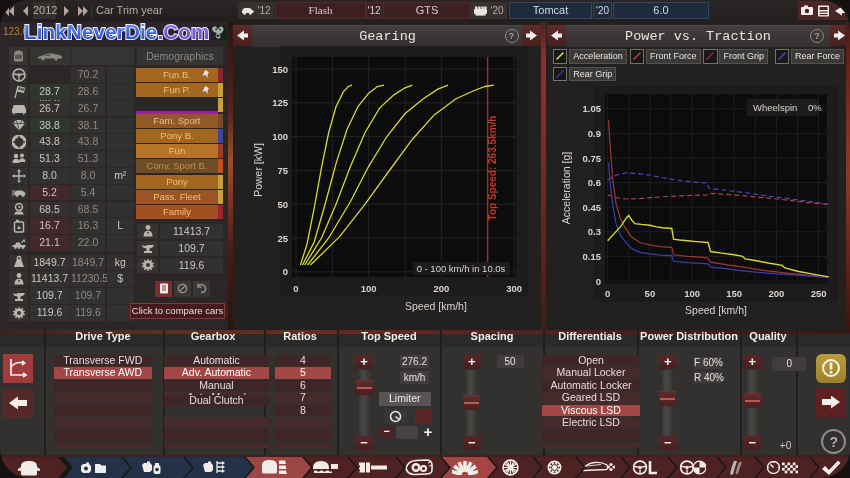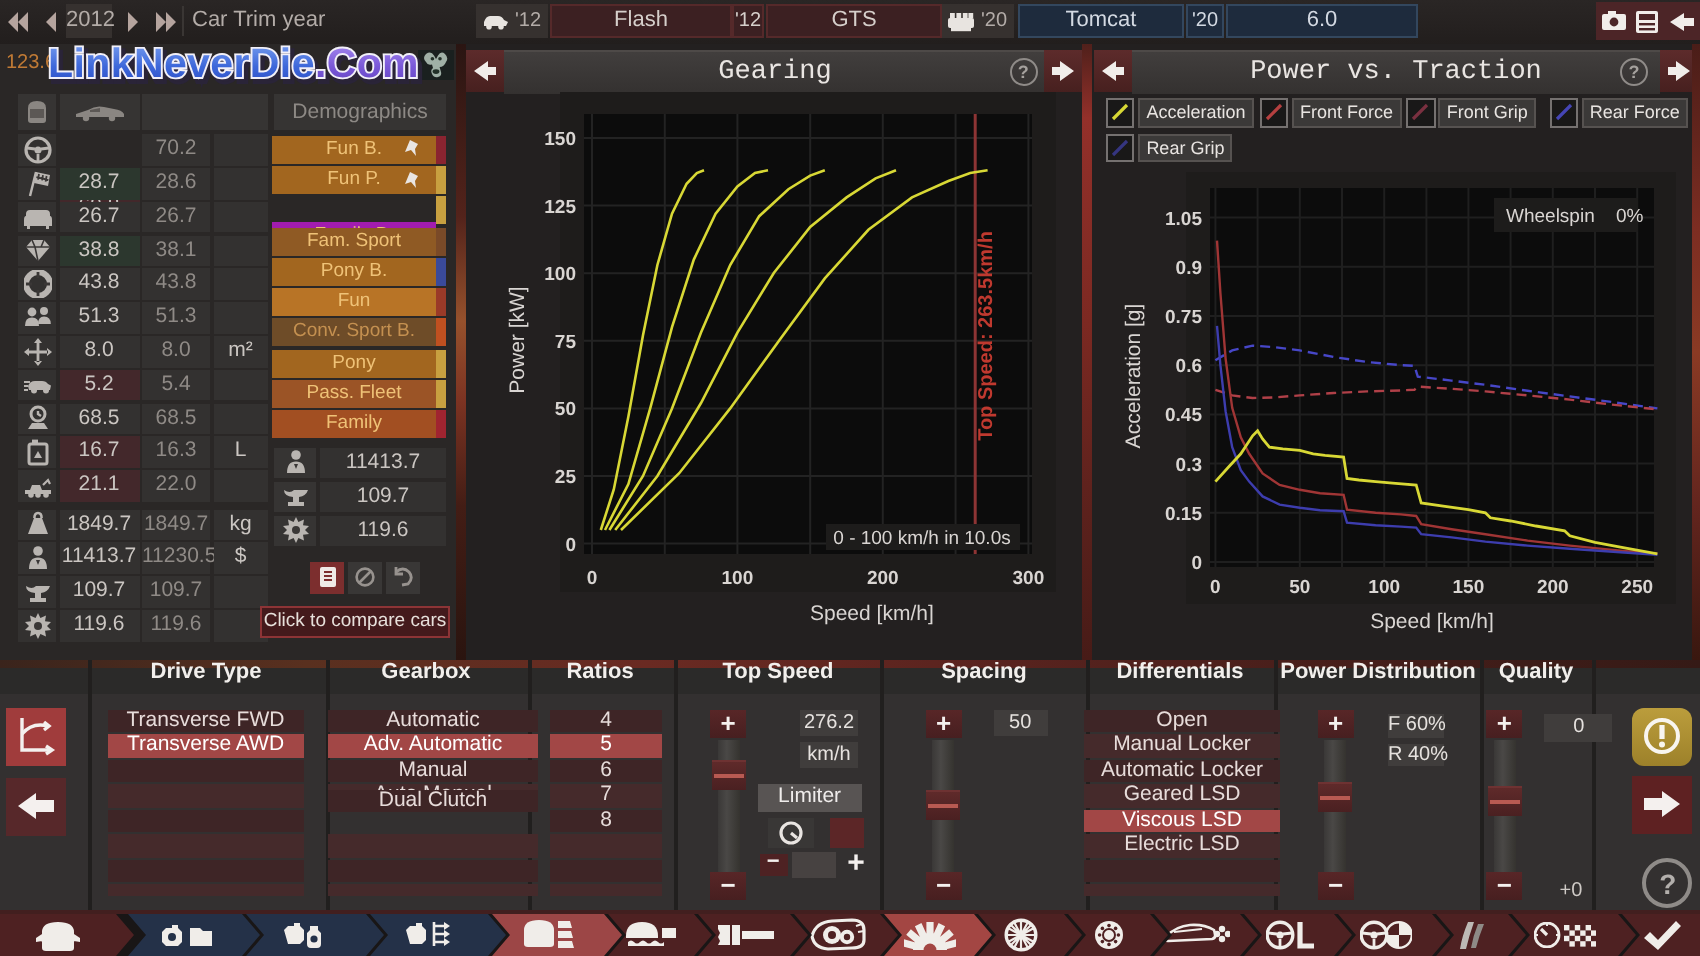--- a/index.html
+++ b/index.html
@@ -1,15 +1,15 @@
 <!DOCTYPE html>
 <html><head><meta charset="utf-8">
 <style>
 html,body{margin:0;padding:0;background:#141110;}
-#stage{position:relative;width:850px;height:478px;overflow:hidden;background:#171413;font-family:"Liberation Sans",sans-serif;}
+#stage{position:relative;width:850px;height:478px;overflow:hidden;background:#171413;font-family:"Liberation Sans",sans-serif;border-radius:29px;}
 .abs{position:absolute;}
 .cen{display:flex;align-items:center;justify-content:center;}
 
 #topbar{left:0;top:0;width:850px;height:22px;background:linear-gradient(#2a2625,#221e1d);border-bottom:1px solid #0e0c0b;}
 .tb-txt{color:#b3aca8;font-size:11px;line-height:21px;}
 .box-red{background:#3c2022;border:1px solid #55292a;color:#d6cfcb;font-size:11px;text-align:center;}
 .box-navy{background:#1e2b3d;border:1px solid #33475e;color:#d3d9e2;font-size:11px;text-align:center;}
 .box-gray{background:#36312f;color:#b3aca8;font-size:11px;text-align:center;}
 
 #lpanel{left:0;top:22px;width:228px;height:308px;background:#2a2726;}
@@ -55,21 +55,21 @@
     <div class="abs" style="left:91px;top:3px;width:1px;height:15px;background:#3a3634;"></div>
     <div class="abs tb-txt" style="left:96px;top:0;">Car Trim year</div>
     <div class="abs box-gray cen" style="left:238px;top:2px;width:36px;height:17px;">
       <svg width="13" height="9" viewBox="0 0 13 9" fill="#e8e4e0">
           <path d="M1 5 Q2 2 4 2 L8 2 Q10 2 11 4 L13 5 L12 7 L1 7 Z"></path>
           <circle cx="3.5" cy="7.4" r="1.4"></circle>
           <circle cx="9.5" cy="7.4" r="1.4"></circle>
         </svg>
       <span style="color:#b3aca8;font-size:10px;margin-left:3px;">'12</span>
     </div>
-    <div class="abs box-red" style="left:275px;top:2px;width:89px;height:15px;line-height:15px;">Flash</div>
+    <div class="abs box-red" style="left:275px;top:2px;width:89px;height:15px;line-height:15px;font-family:Liberation Serif, serif;">Flash</div>
     <div class="abs box-red" style="left:366px;top:2px;width:14px;height:15px;line-height:15px;font-size:10px;">'12</div>
     <div class="abs box-red" style="left:383px;top:2px;width:86px;height:15px;line-height:15px;">GTS</div>
     <div class="abs box-gray cen" style="left:471px;top:2px;width:36px;height:17px;">
       <svg width="13" height="10" viewBox="0 0 13 10" fill="#e8e4e0">
           <rect x="0" y="3" width="13" height="5" rx="1"></rect>
           <rect x="1" y="0.5" width="2.4" height="2.6"></rect>
           <rect x="4.2" y="0.5" width="2.4" height="2.6"></rect>
           <rect x="7.4" y="0.5" width="2.4" height="2.6"></rect>
           <rect x="10.2" y="0.5" width="2.4" height="2.6"></rect>
           <rect x="1.5" y="8" width="10" height="1.6"></rect>

